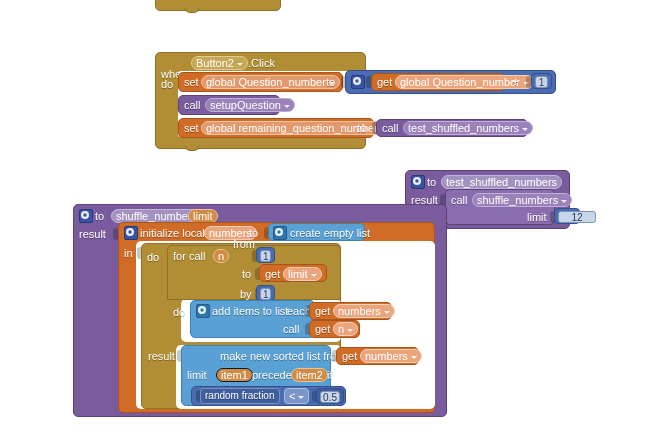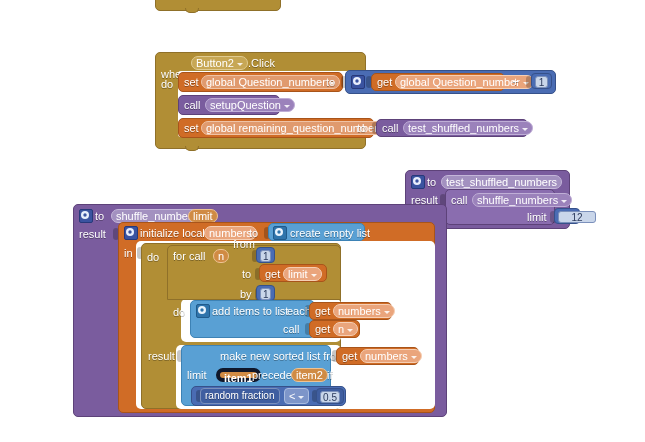--- a/index.html
+++ b/index.html
@@ -292,21 +292,21 @@
   <div class="socket" style="left:177px; top:350px;"></div>
 
   <div class="blk c-list" style="left:181px; top:345px; width:150px; height:61px;"></div>
   <div class="lbl" style="left:220px; top:350px;">make new sorted list from</div>
   <div class="socket" style="left:332px; top:350px;"></div>
   <div class="blk c-var" style="left:336px; top:347px; width:83px; height:18px;"></div>
   <div class="lbl" style="left:342px; top:350px;">get</div>
   <div class="field f-varlt" style="left:360px; top:349px;"><span>numbers</span><span class="caret"></span></div>
 
   <div class="lbl" style="left:187px; top:369px;">limit</div>
-  <div class="field f-varlt" style="left:216px; top:368px; background:#d08b44; border:4px solid #0f172a;font-weight:bold;"><span>item1</span></div>
+  <div class="field f-varlt" style="left:216px; top:368px; background:#d08b44; border:1px solid #0f172a;"><span>item1</span></div>
   <div class="lbl" style="left:252px; top:369px;">precedes</div>
   <div class="field f-varlt" style="left:291px; top:368px; background:#d08b44; border:1px solid #eec393;"><span>item2</span></div>
   <div class="lbl" style="left:327px; top:369px;">if</div>
 
   <div class="blk c-math" style="left:191px; top:386px; width:155px; height:20px;"></div>
   <div class="socket" style="left:196px; top:390px;"></div>
   <div class="blk c-math-d" style="left:200px; top:388px; width:80px; height:16px; border:1px solid #7b90bb; border-radius:4px;"></div>
   <div class="lbl" style="left:205px; top:390px; font-size:10px; line-height:12px;">random fraction</div>
   <div class="field f-math" style="left:284px; top:388px; height:16px; line-height:15px; border-radius:4px;"><span>&lt;</span><span class="caret"></span></div>
   <div class="socket" style="left:312px; top:390px;"></div>

